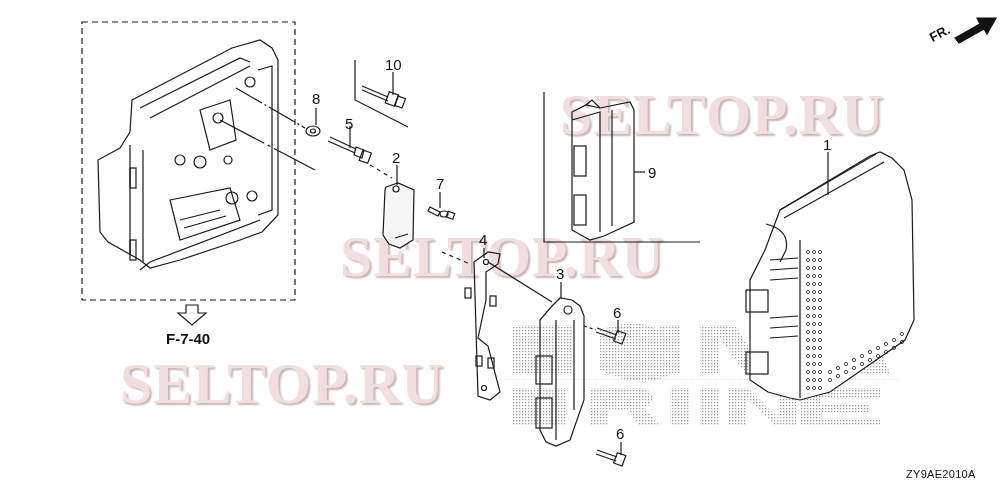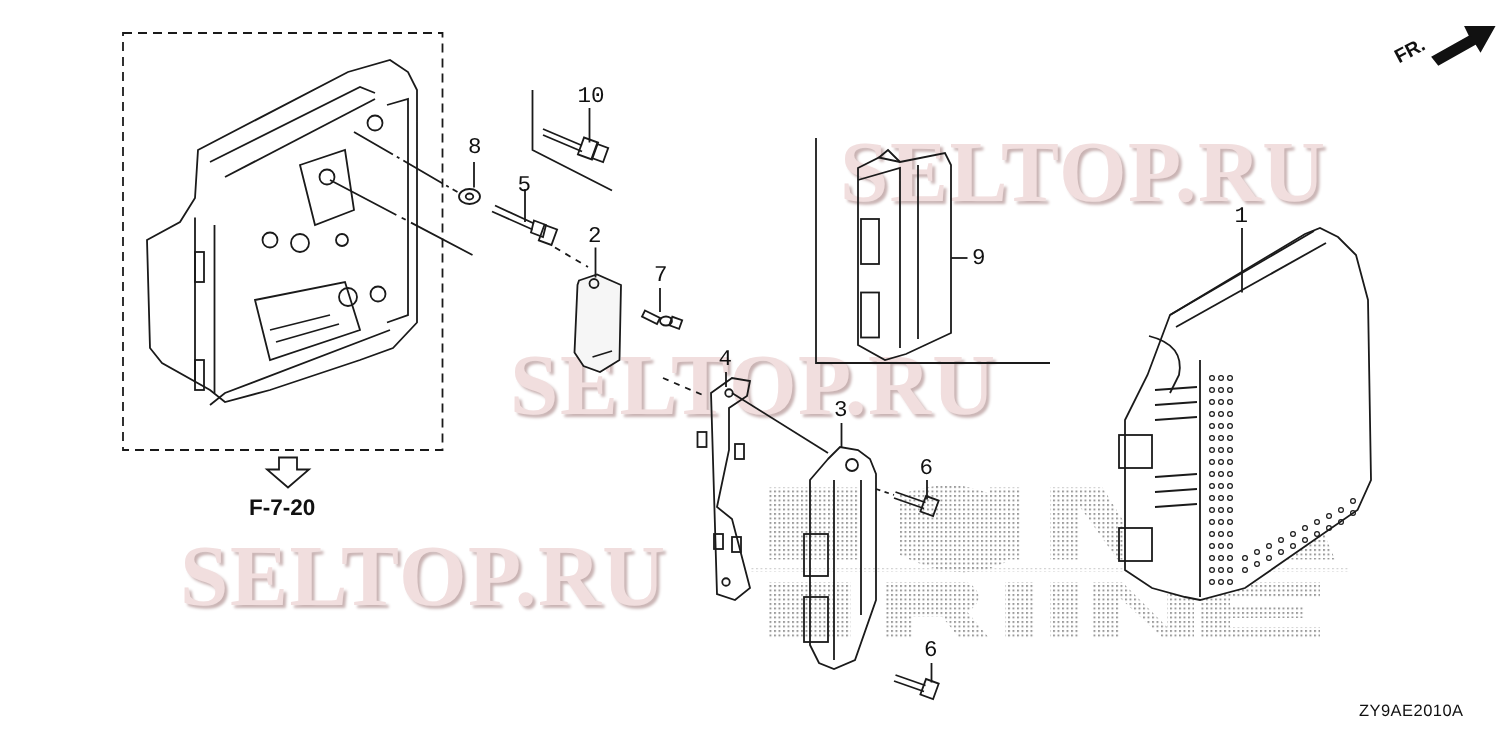--- a/index.html
+++ b/index.html
@@ -1,17 +1,17 @@
 <!DOCTYPE html>
 <html><head>
 <meta charset="utf-8">
 <style>
   html, body { margin:0; padding:0; background:#ffffff; }
   body { width:1000px; height:500px; position:relative; overflow:hidden; font-family:"Liberation Sans", sans-serif; }
-  .callout { position:absolute; font-family:Liberation Mono, monospace; font-size:15px; color:#111; line-height:1; }
+  .callout { position:absolute; font-family:Liberation Sans, sans-serif; font-size:15px; color:#111; line-height:1; }
   .ref-label { position:absolute; font-family:"Liberation Sans", sans-serif; font-weight:bold; font-size:15px; color:#111; }
   .code { position:absolute; font-family:"Liberation Sans", sans-serif; font-size:11px; color:#111; letter-spacing:0.3px; }
   .wm { position:absolute; font-family:"Liberation Serif", serif; font-weight:bold; font-size:58px; color:#f1dede;
         text-shadow: 2px 2px 2px #c9b3b3, -1px -1px 0 #fff; letter-spacing:1px; line-height:1; white-space:nowrap; }
   svg { position:absolute; left:0; top:0; }
   .fr { position:absolute; font-family:"Liberation Sans", sans-serif; font-weight:bold; font-size:13px; color:#111; transform:rotate(-28deg); transform-origin:left bottom; }
 </style>
 </head>
 <body>
 
@@ -216,17 +216,17 @@
 <div class="callout" style="left:556px; top:266px;">3</div>
 <div class="callout" style="left:479px; top:232px;">4</div>
 <div class="callout" style="left:345px; top:116px;">5</div>
 <div class="callout" style="left:613px; top:305px;">6</div>
 <div class="callout" style="left:616px; top:426px;">6</div>
 <div class="callout" style="left:436px; top:176px;">7</div>
 <div class="callout" style="left:312px; top:91px;">8</div>
 <div class="callout" style="left:648px; top:165px;">9</div>
 <div class="callout" style="left:385px; top:57px;">10</div>
 
-<div class="ref-label" style="left:166px; top:330px;">F-7-20</div>
+<div class="ref-label" style="left:166px; top:330px;">F-7-40</div>
 
 <div class="fr" style="left:934px; top:30px;">FR.</div>
 
 <div class="code" style="left:906px; top:468px;">ZY9AE2010A</div>
 
 </body></html>

